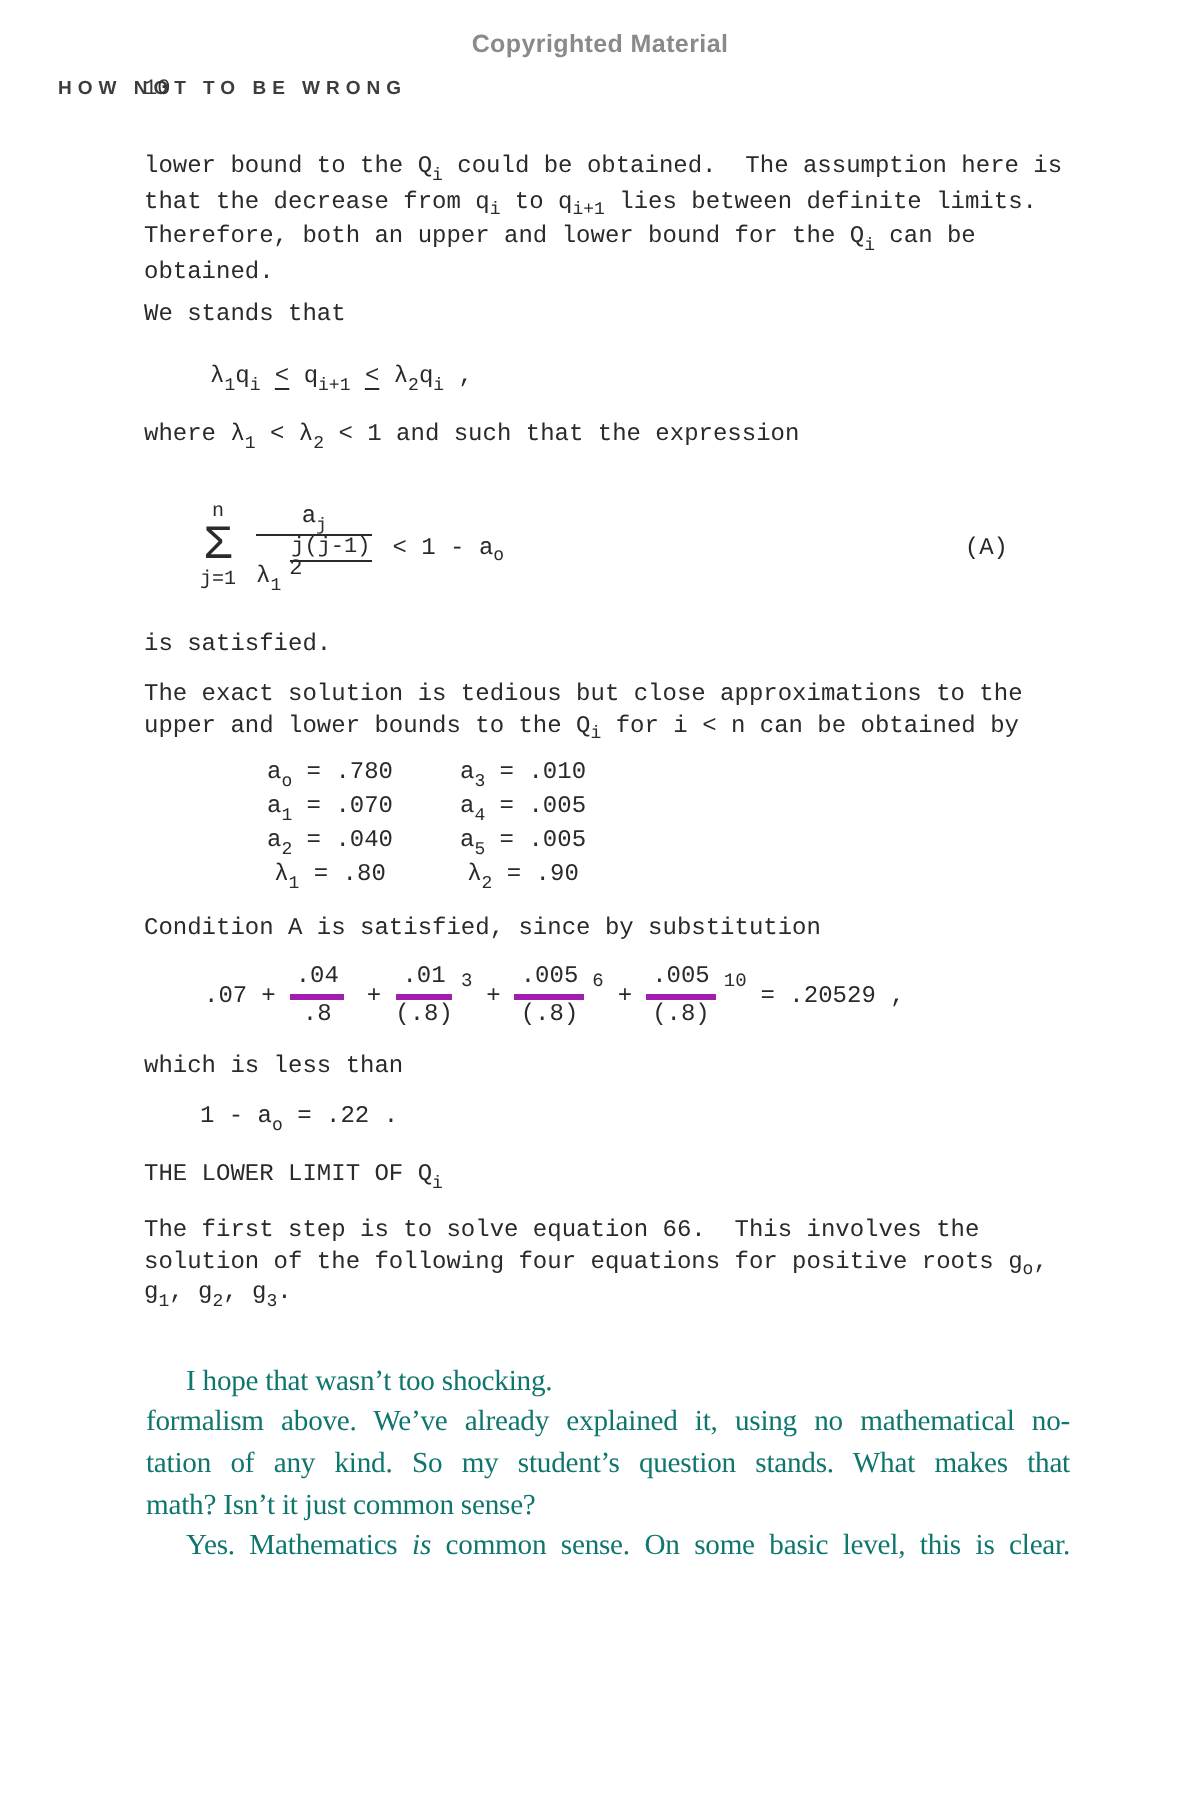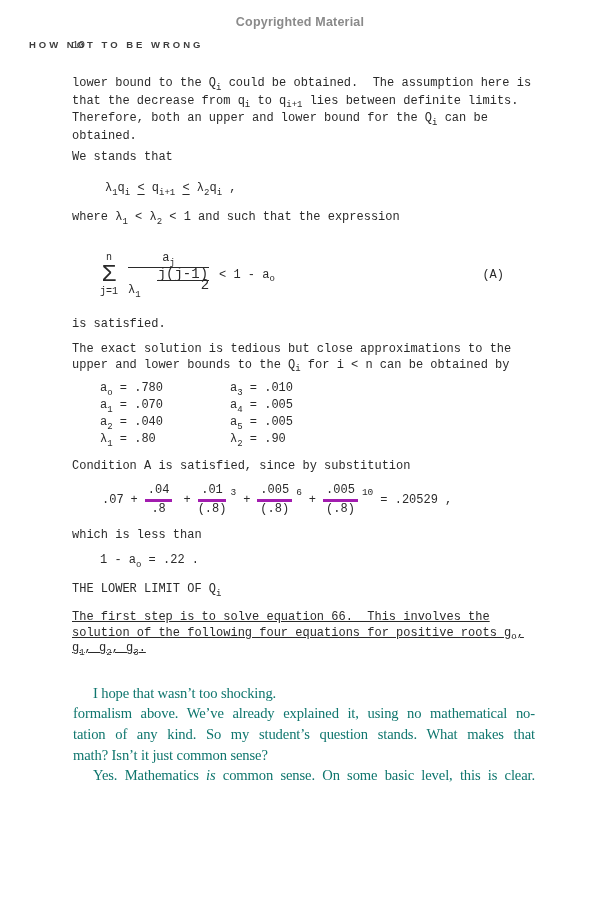--- a/index.html
+++ b/index.html
@@ -17,46 +17,46 @@
             letter-spacing:3px;color:#3d3d3d;padding-left:29px;}
   
   .ts{margin:24px 28px 0 72px;font:12px/15.5px "Liberation Mono","DejaVu Sans Mono",monospace;color:#2a2a2a;}
   .ts .ln{white-space:pre;}
   sub{font-size:9px;position:relative;top:3.5px;vertical-align:baseline;line-height:0;}
   sup{font-size:9.5px;position:relative;top:-4px;vertical-align:baseline;line-height:0;}
   .u{text-decoration:underline;text-underline-offset:2.5px;}
   .p1 .ln{line-height:17.6px;}
   .p2 .ln,.p3 .ln{line-height:15.5px;}
   .p2{margin-top:10px;}
-  .p3{margin-top:13px;text-decoration:underline;}
+  .p3{margin-top:13px;}
   .solo{margin-top:5px;line-height:15px;}
   .f1{margin:12px 0 0 33px;line-height:22px;}
   .wl{margin-top:10px;line-height:16px;}
   .issat{margin-top:18px;line-height:15px;}
   .cond{margin-top:11px;line-height:15px;}
   .which{margin-top:12px;line-height:15px;}
   .val{margin:9px 0 0 28px;line-height:17px;}
   .hd{margin-top:12px;line-height:16px;}
   
   .sumrow{display:flex;align-items:center;margin:26px 0 0 28px;width:404px;gap:10px;}
   .sum{display:inline-flex;flex-direction:column;align-items:center;line-height:1;}
   .sum .lim{font-size:10px;line-height:10px;}
   .sum .sigma{font-size:24px;line-height:24px;}
   .bigfrac{display:inline-block;text-align:center;}
   .bnum{display:block;border-bottom:1px solid #2a2a2a;padding:0 8px 2px;line-height:14px;white-space:pre;}
   .bden{display:block;padding-top:2px;line-height:18px;white-space:pre;}
-  .estack{display:inline-block;text-align:right;font-size:14px;line-height:9px;
-          vertical-align:4px;margin-left:16px;}
+  .estack{display:inline-block;text-align:left;font-size:11px;line-height:9px;
+          vertical-align:4px;margin-left:4px;}
   .en{display:block;border-bottom:1px solid #2a2a2a;padding:0 1px 1px;}
   .ed{display:block;}
   .rhs{white-space:pre;}
   .tag{margin-left:auto;}
   
   .dtable{display:grid;grid-template-columns:130px max-content;margin:7px 0 0 28px;}
-  .dtable .cell{line-height:17px;white-space:pre;}
+  .dtable .cell{line-height:17px;white-space:pre;text-align:center;}
   
   .subrow{display:flex;align-items:center;margin:10px 0 0 30px;gap:7px;white-space:pre;}
   .frac{display:inline-block;text-align:center;}
   .frac .num{display:block;border-bottom:3px solid #a21caf;padding:0 3px 1px;line-height:13.5px;}
   .frac .den{display:block;padding-top:1px;line-height:13.5px;}
   .fexp{font-size:9.5px;position:relative;top:-7px;margin-left:-3px;}
   
   .bt{margin:26px 0 0 73px;width:462px;font:14.6px/20.6px "Liberation Serif",serif;
       color:#0f766e;letter-spacing:-0.12px;}
   .bt .ln{white-space:nowrap;}

